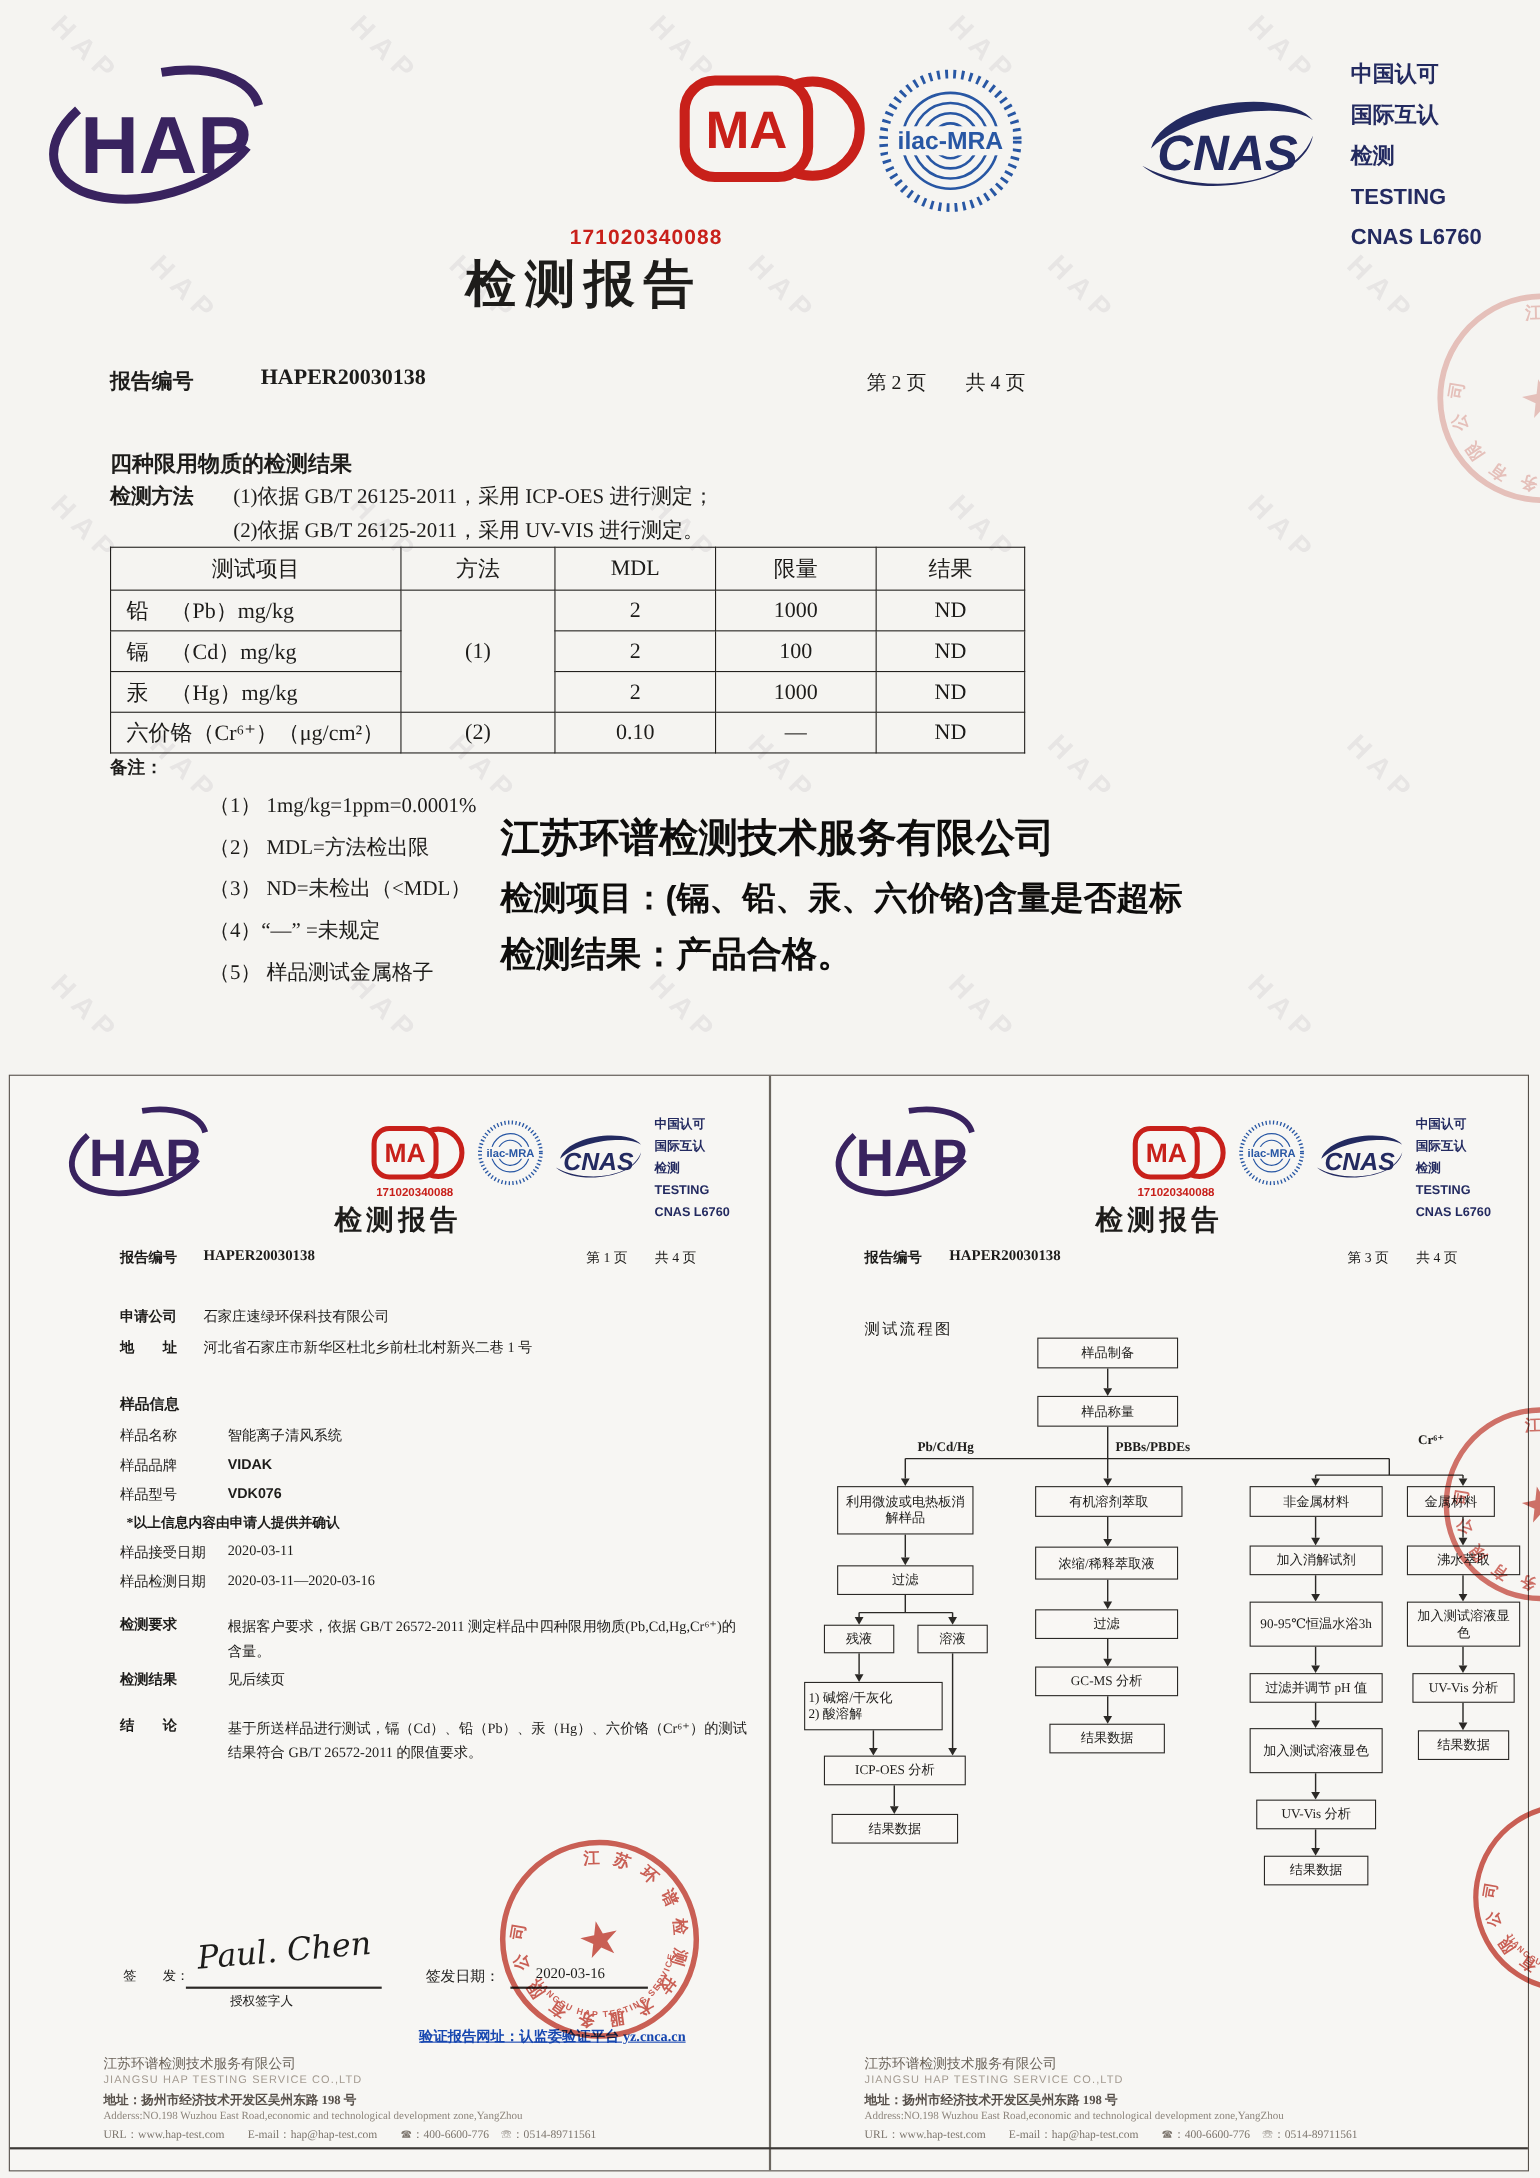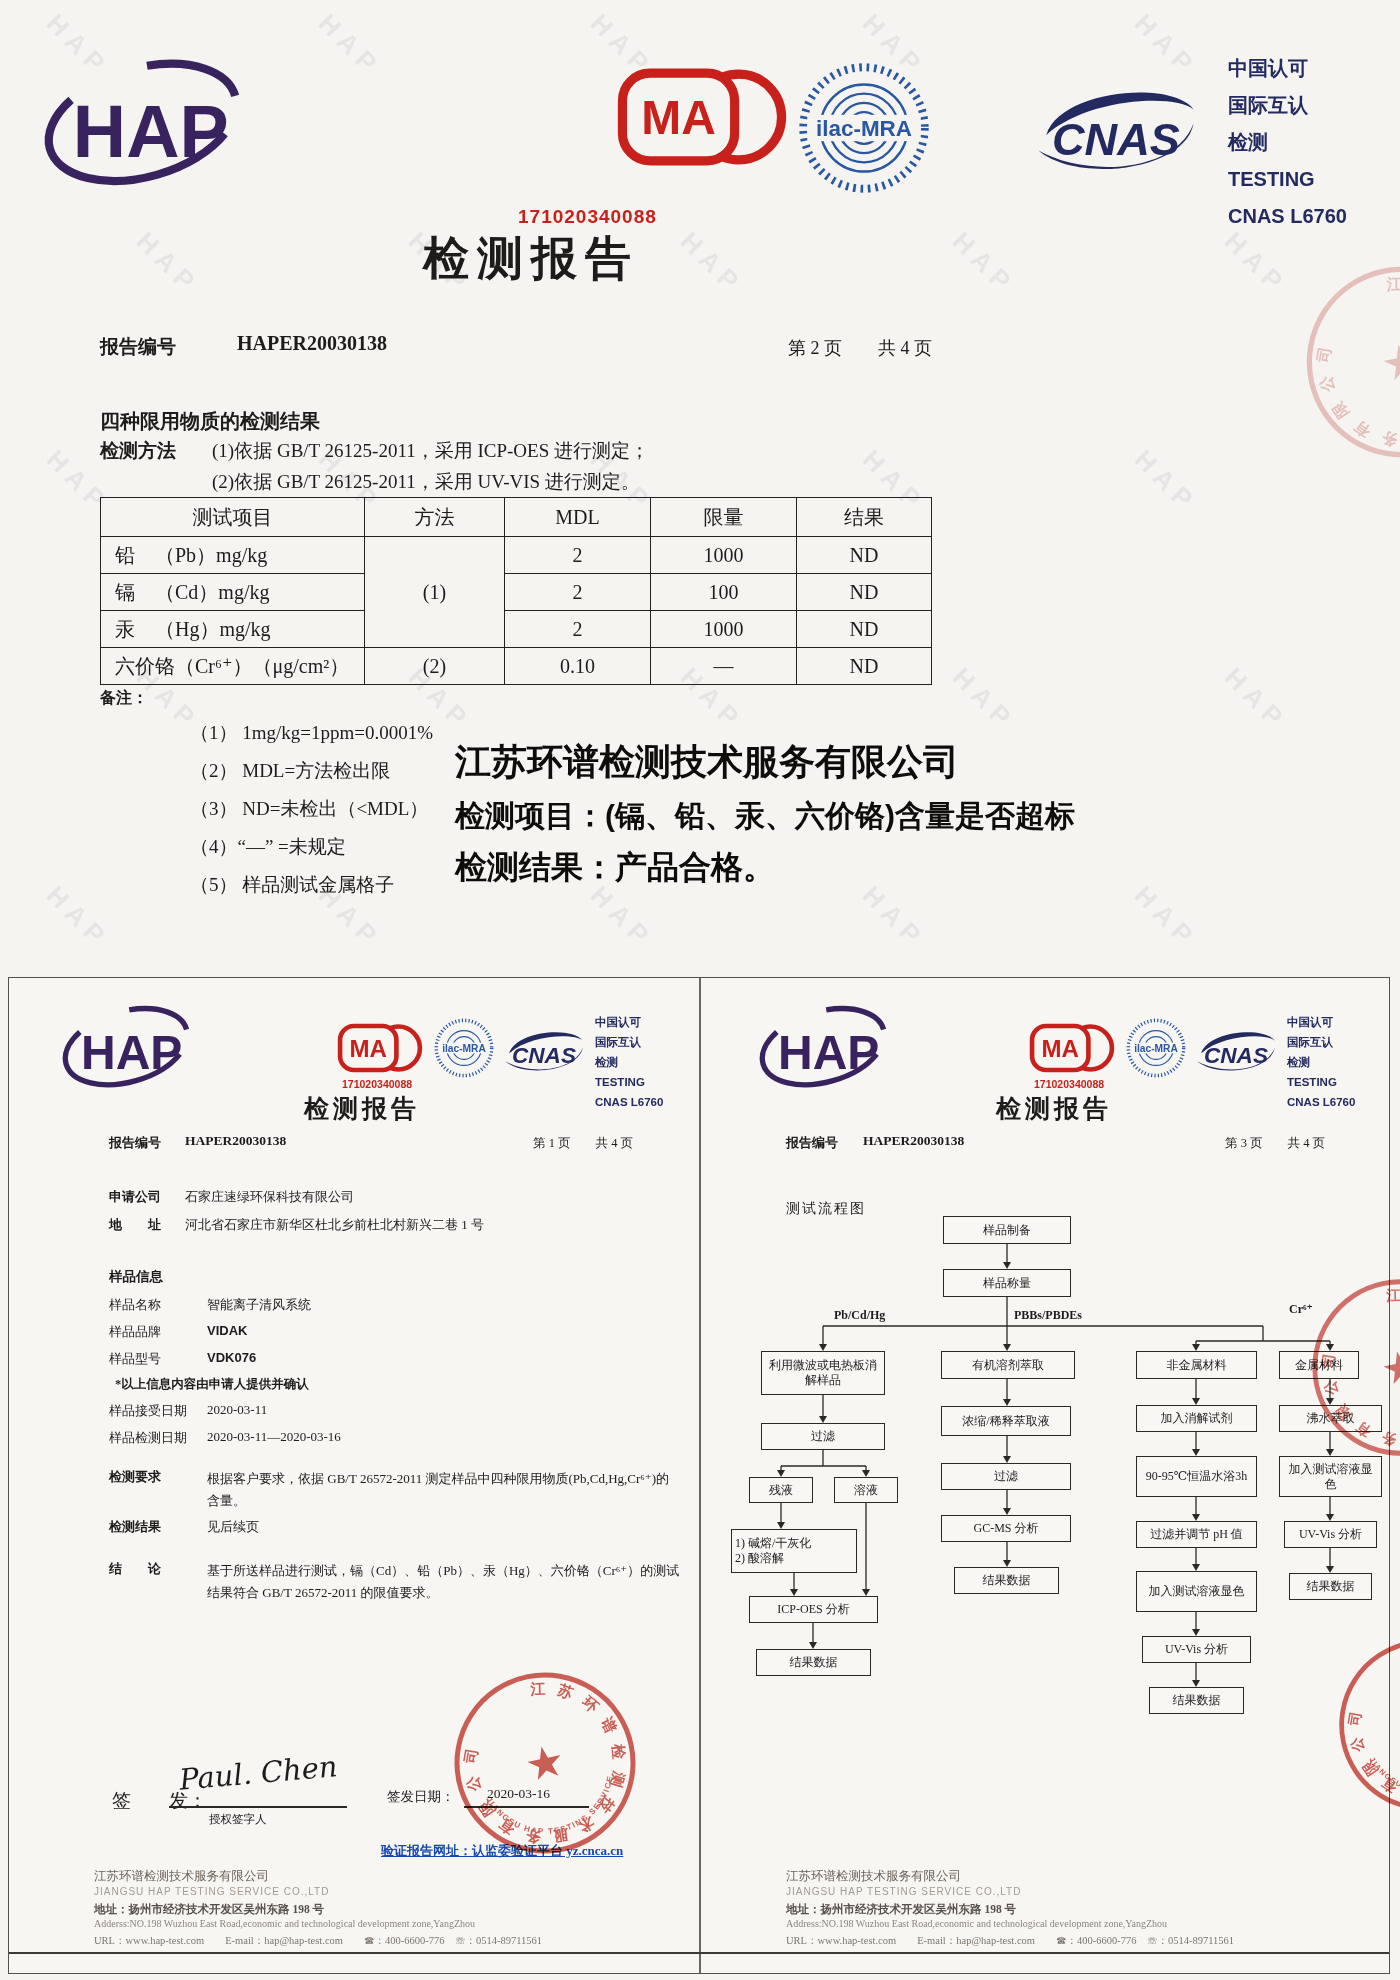--- a/index.html
+++ b/index.html
@@ -285,21 +285,21 @@
       <span class="abs lbl" style="left:100px;top:451px;">样品检测日期</span>
       <span class="abs val" style="left:198px;top:451px;">2020-03-11—2020-03-16</span>
 
       <span class="abs lbl serif-b" style="left:100px;top:490px;">检测要求</span>
       <div class="abs val" style="left:198px;top:490px;width:472px;line-height:22px;">根据客户要求，依据 GB/T 26572-2011 测定样品中四种限用物质(Pb,Cd,Hg,Cr⁶⁺)的含量。</div>
       <span class="abs lbl serif-b" style="left:100px;top:540px;">检测结果</span>
       <span class="abs val" style="left:198px;top:540px;">见后续页</span>
       <span class="abs lbl serif-b" style="left:100px;top:582px;">结　　论</span>
       <div class="abs val" style="left:198px;top:582px;width:476px;line-height:22px;">基于所送样品进行测试，镉（Cd）、铅（Pb）、汞（Hg）、六价铬（Cr⁶⁺）的测试结果符合 GB/T 26572-2011 的限值要求。</div>
 
-      <span class="abs" style="left:103px;top:810px;font-size:19px;">签　　发：</span>
+      <span class="abs" style="left:103px;top:810px;font-size:12px;">签　　发：</span>
       <div class="abs signature" style="left:170px;top:778px;">Paul. Chen</div>
       <div class="abs uline" style="left:160px;top:828px;width:178px;"></div>
       <div class="abs" style="left:200px;top:834px;font-size:11.5px;">授权签字人</div>
       <span class="abs" style="left:378px;top:810px;font-size:13.5px;">签发日期：</span>
       <span class="abs" style="left:478px;top:808px;font-size:13.5px;">2020-03-16</span>
       <div class="abs uline" style="left:455px;top:828px;width:125px;"></div>
 
       <div class="abs verify-link" style="left:372px;top:864px;">验证报告网址：认监委验证平台 yz.cnca.cn</div>
 
       <div class="abs footer-cn" style="left:85px;top:890px;">江苏环谱检测技术服务有限公司</div>

